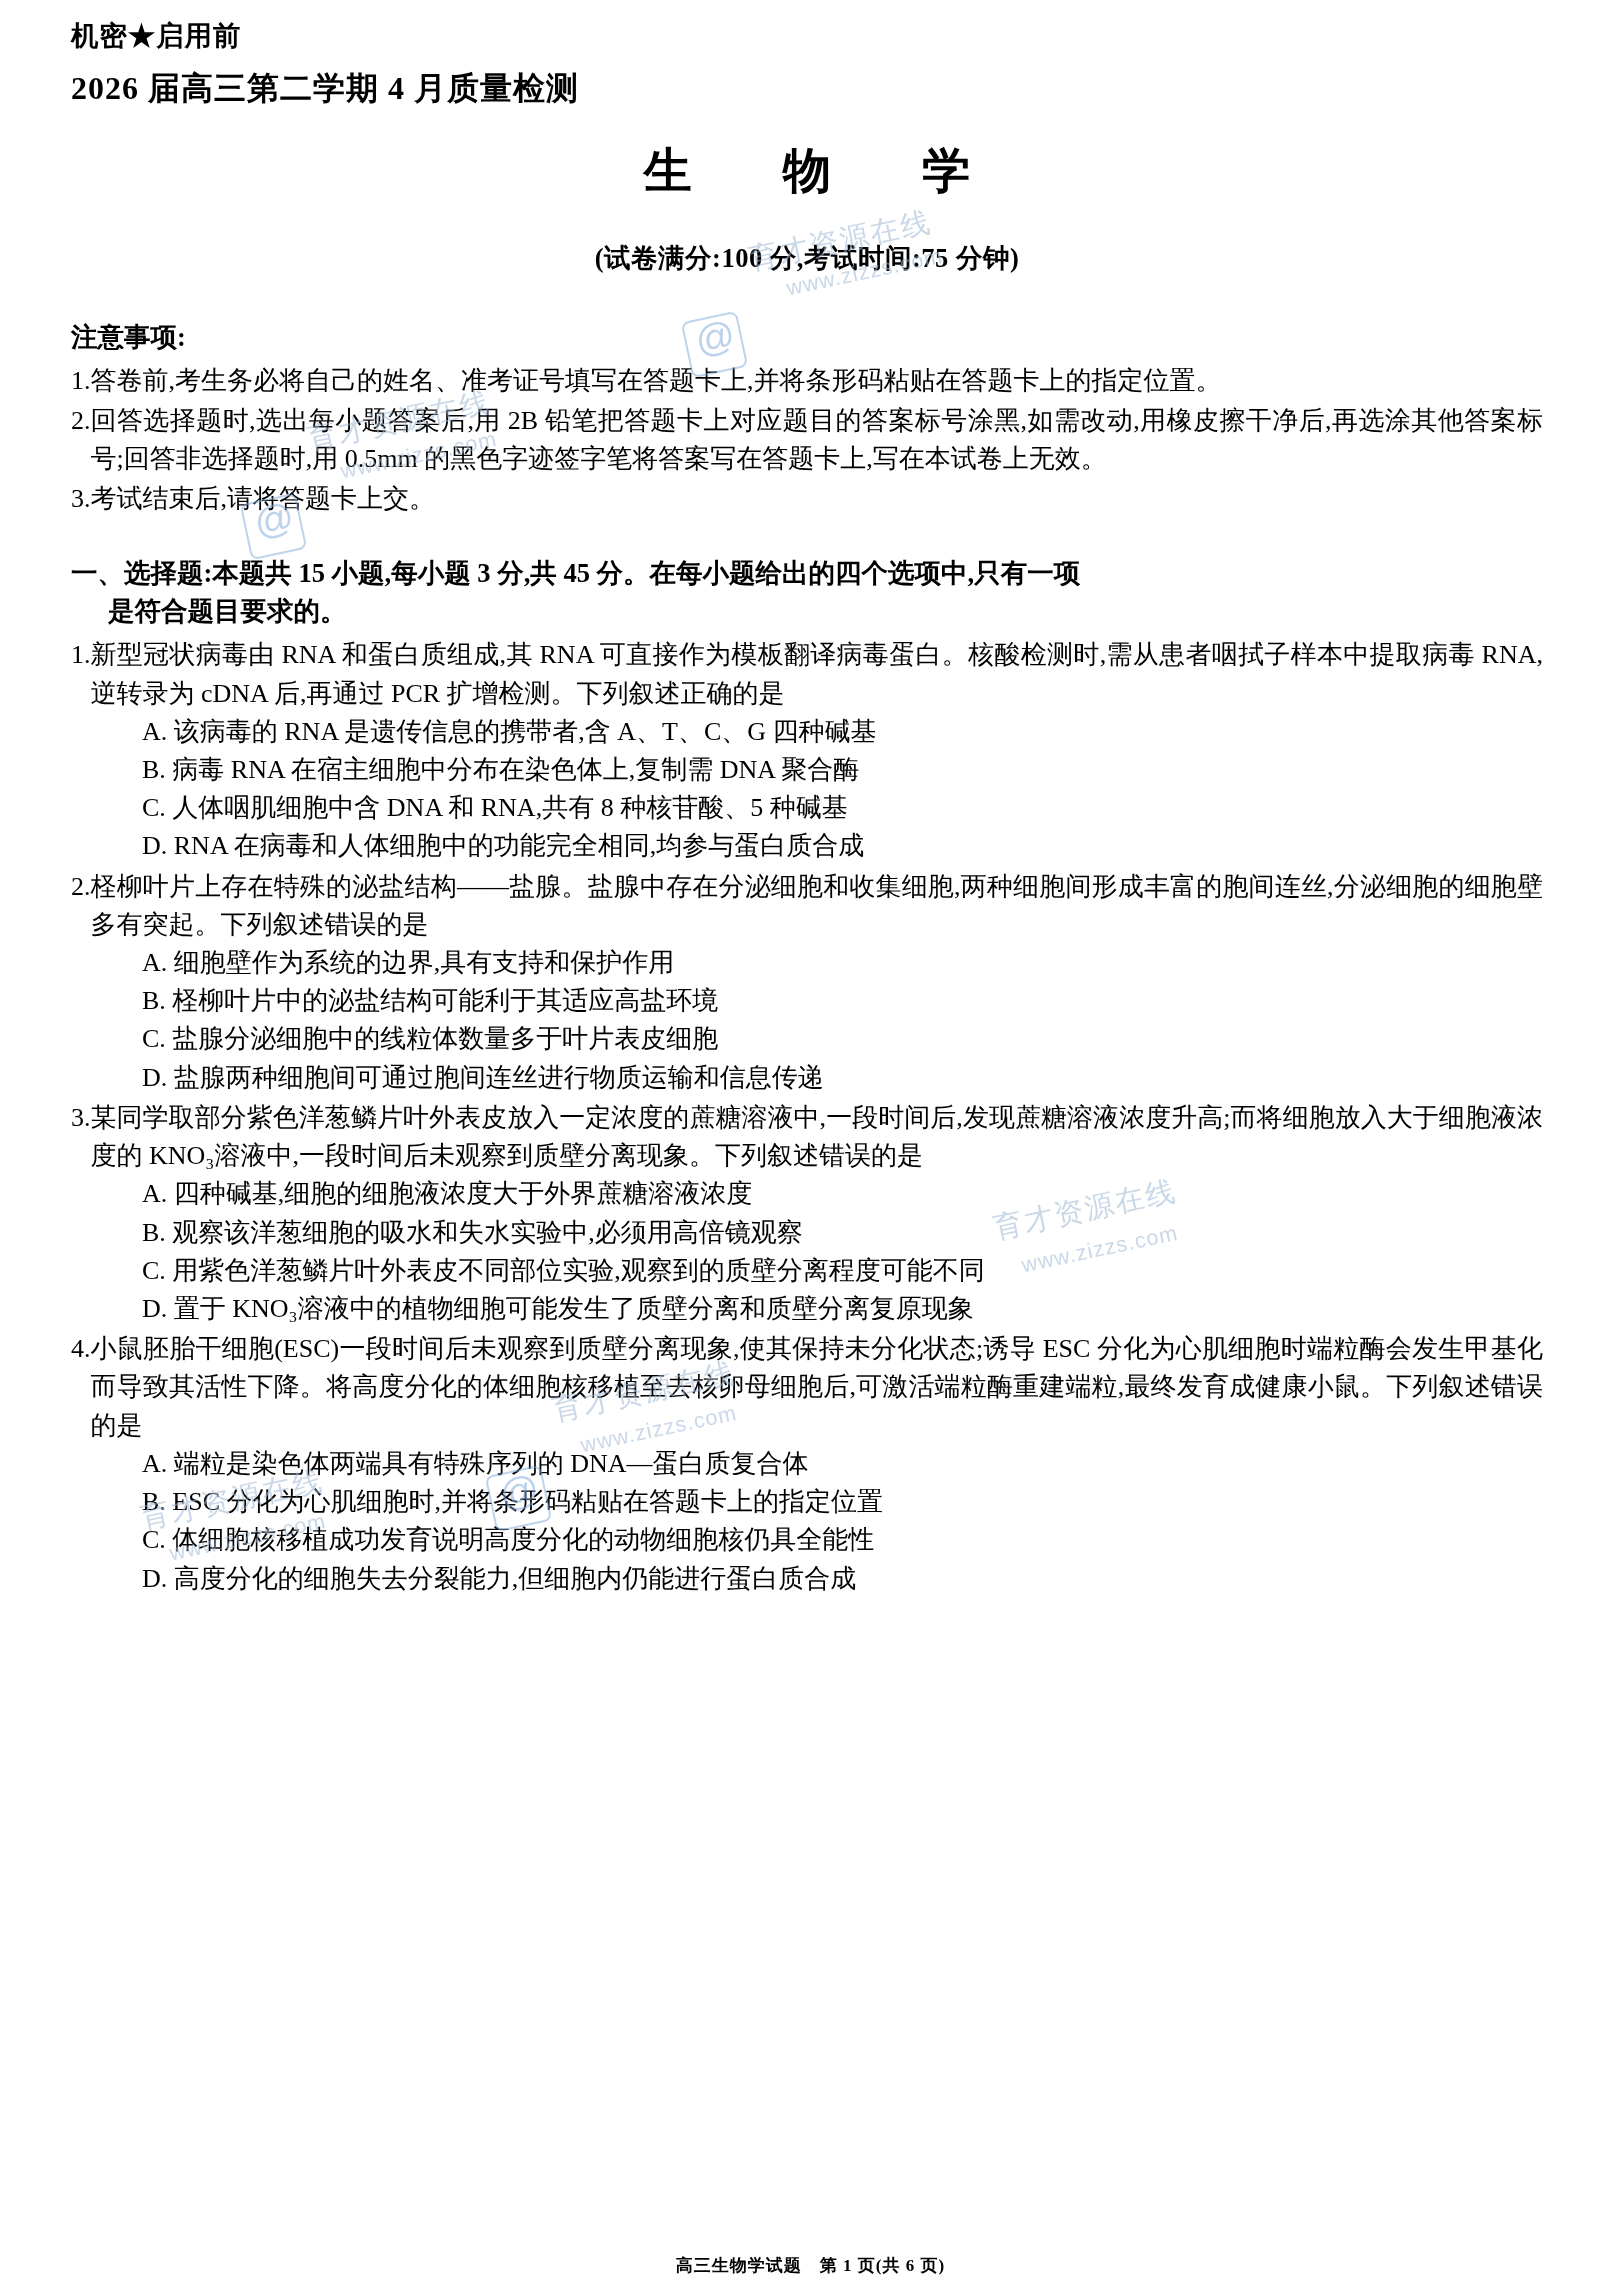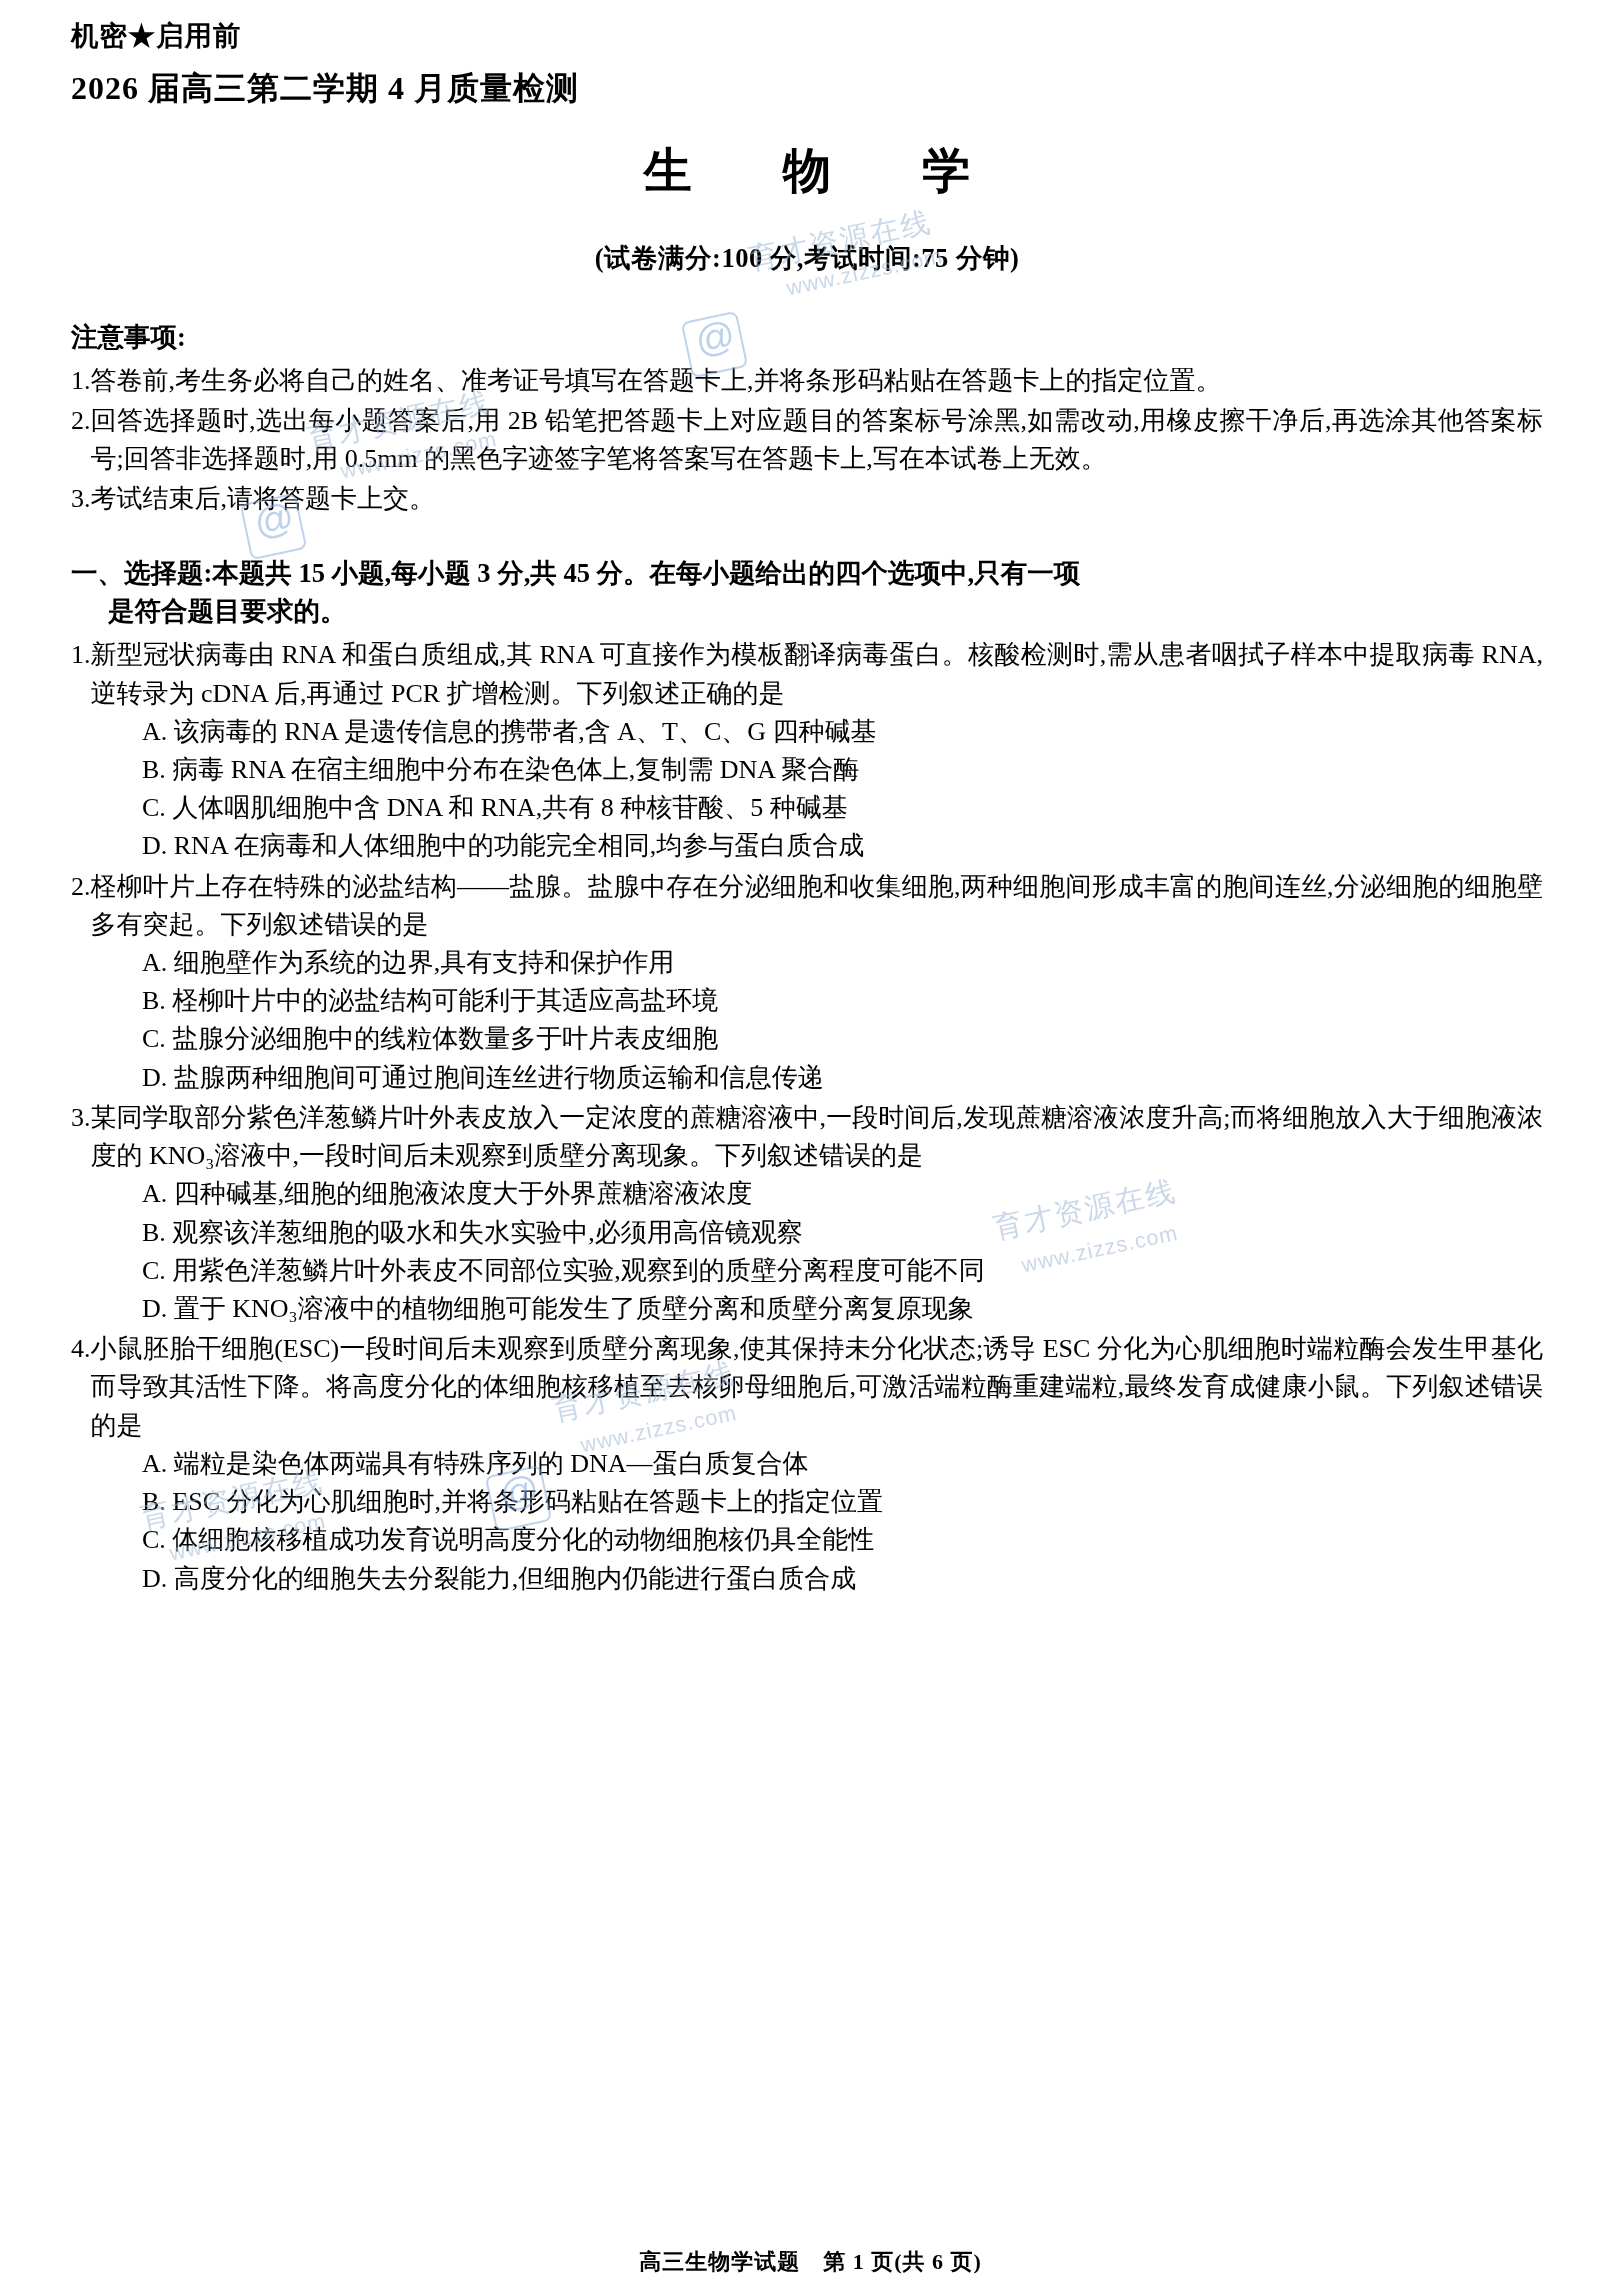--- a/index.html
+++ b/index.html
@@ -102,21 +102,21 @@
     font-size: 26px;
     line-height: 1.47;
     text-align: justify;
   }
   .footer {
     position: absolute;
     left: 0;
     right: 0;
     bottom: 15.7px;
     text-align: center;
-    font-size: 22px;
+    font-size: 17px;
     font-weight: bold;
     letter-spacing: 1px;
   }
   
   .wm {
     position: absolute;
     pointer-events: none;
     color: #9fb8d6;
     opacity: 0.55;
     font-family: "Liberation Sans", sans-serif;

